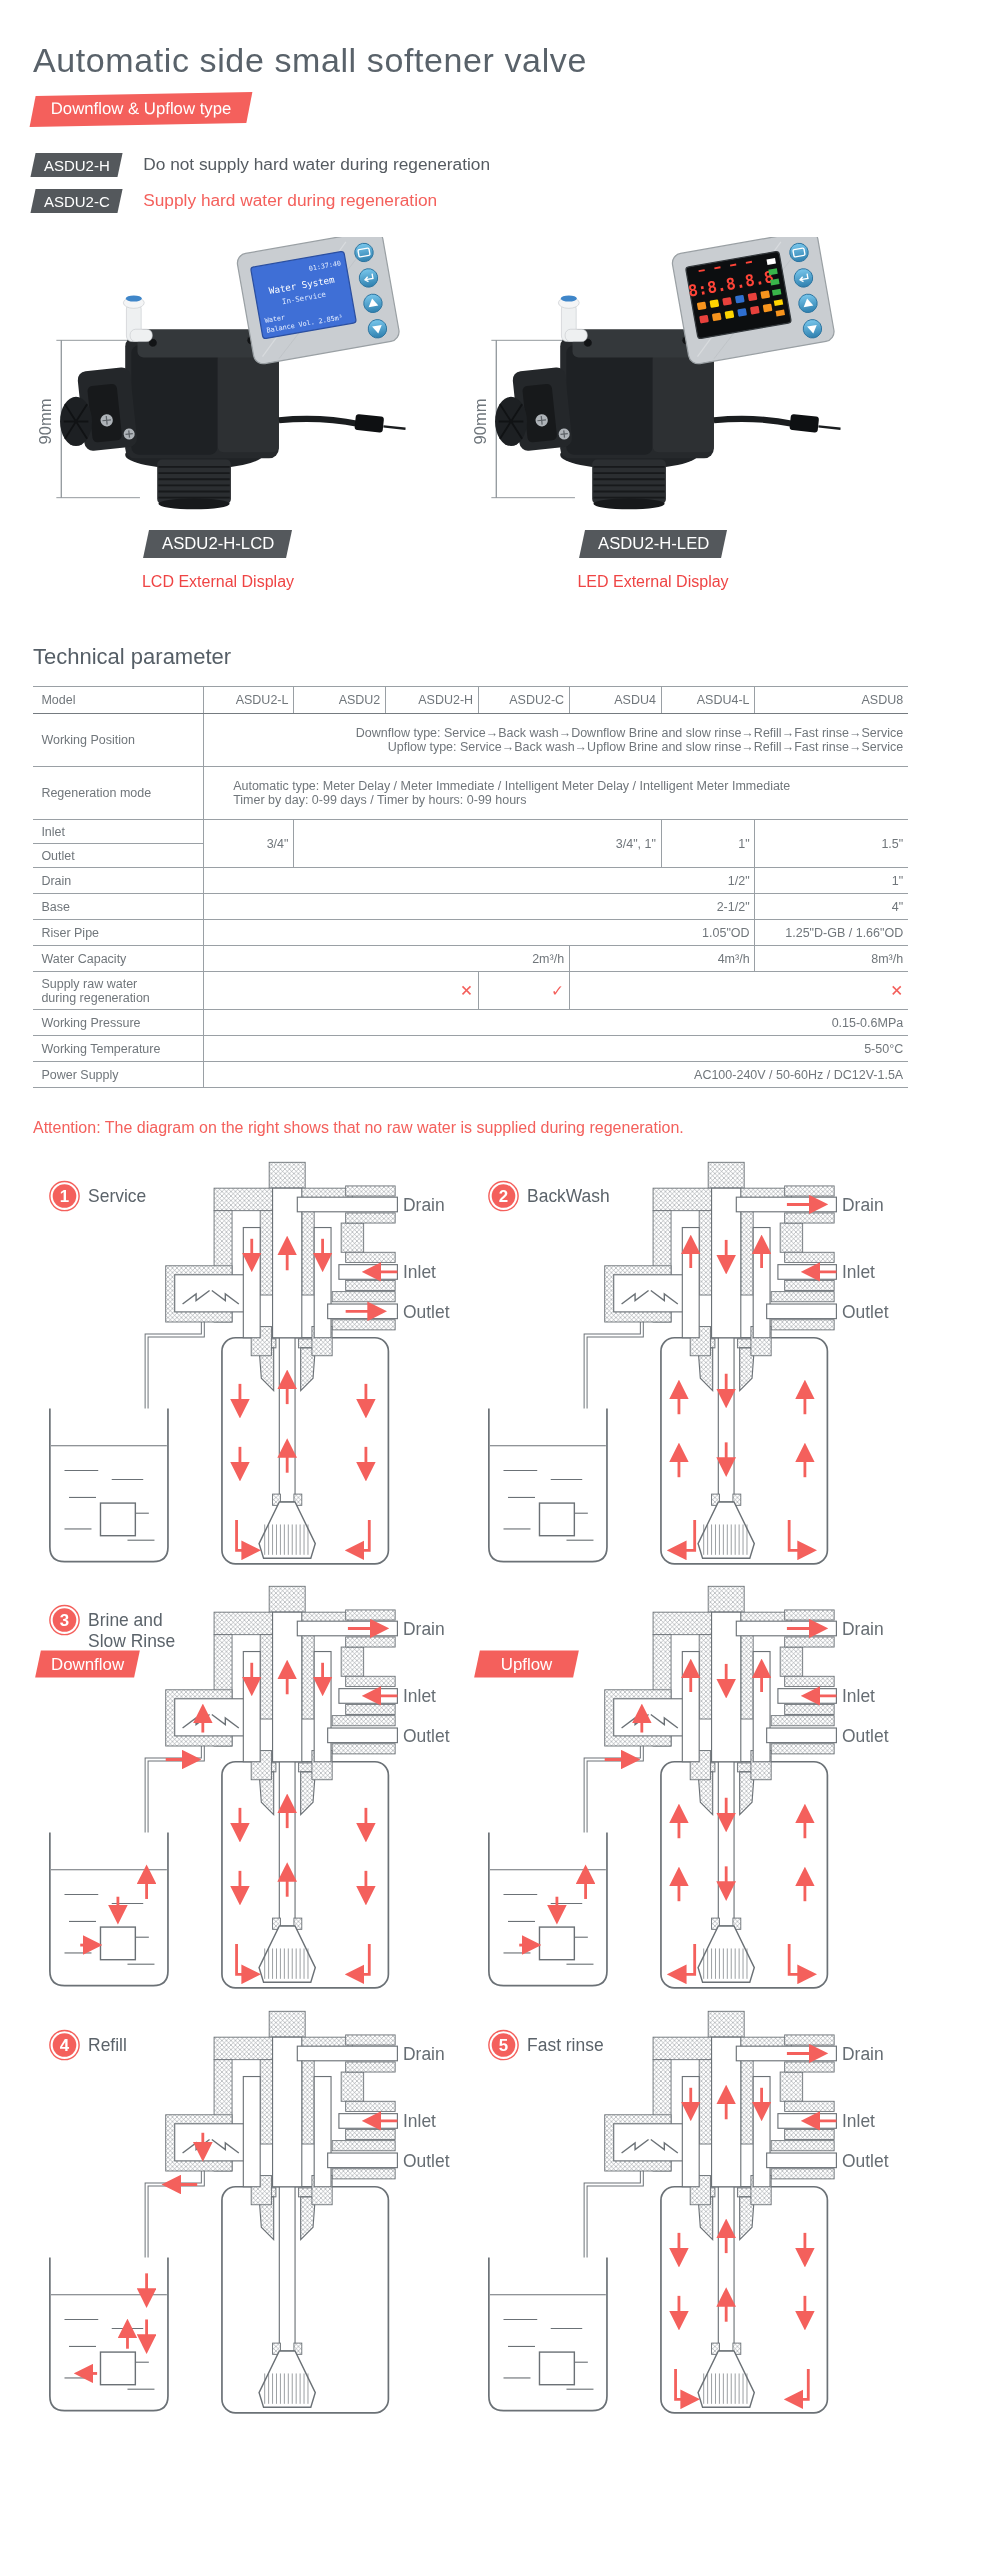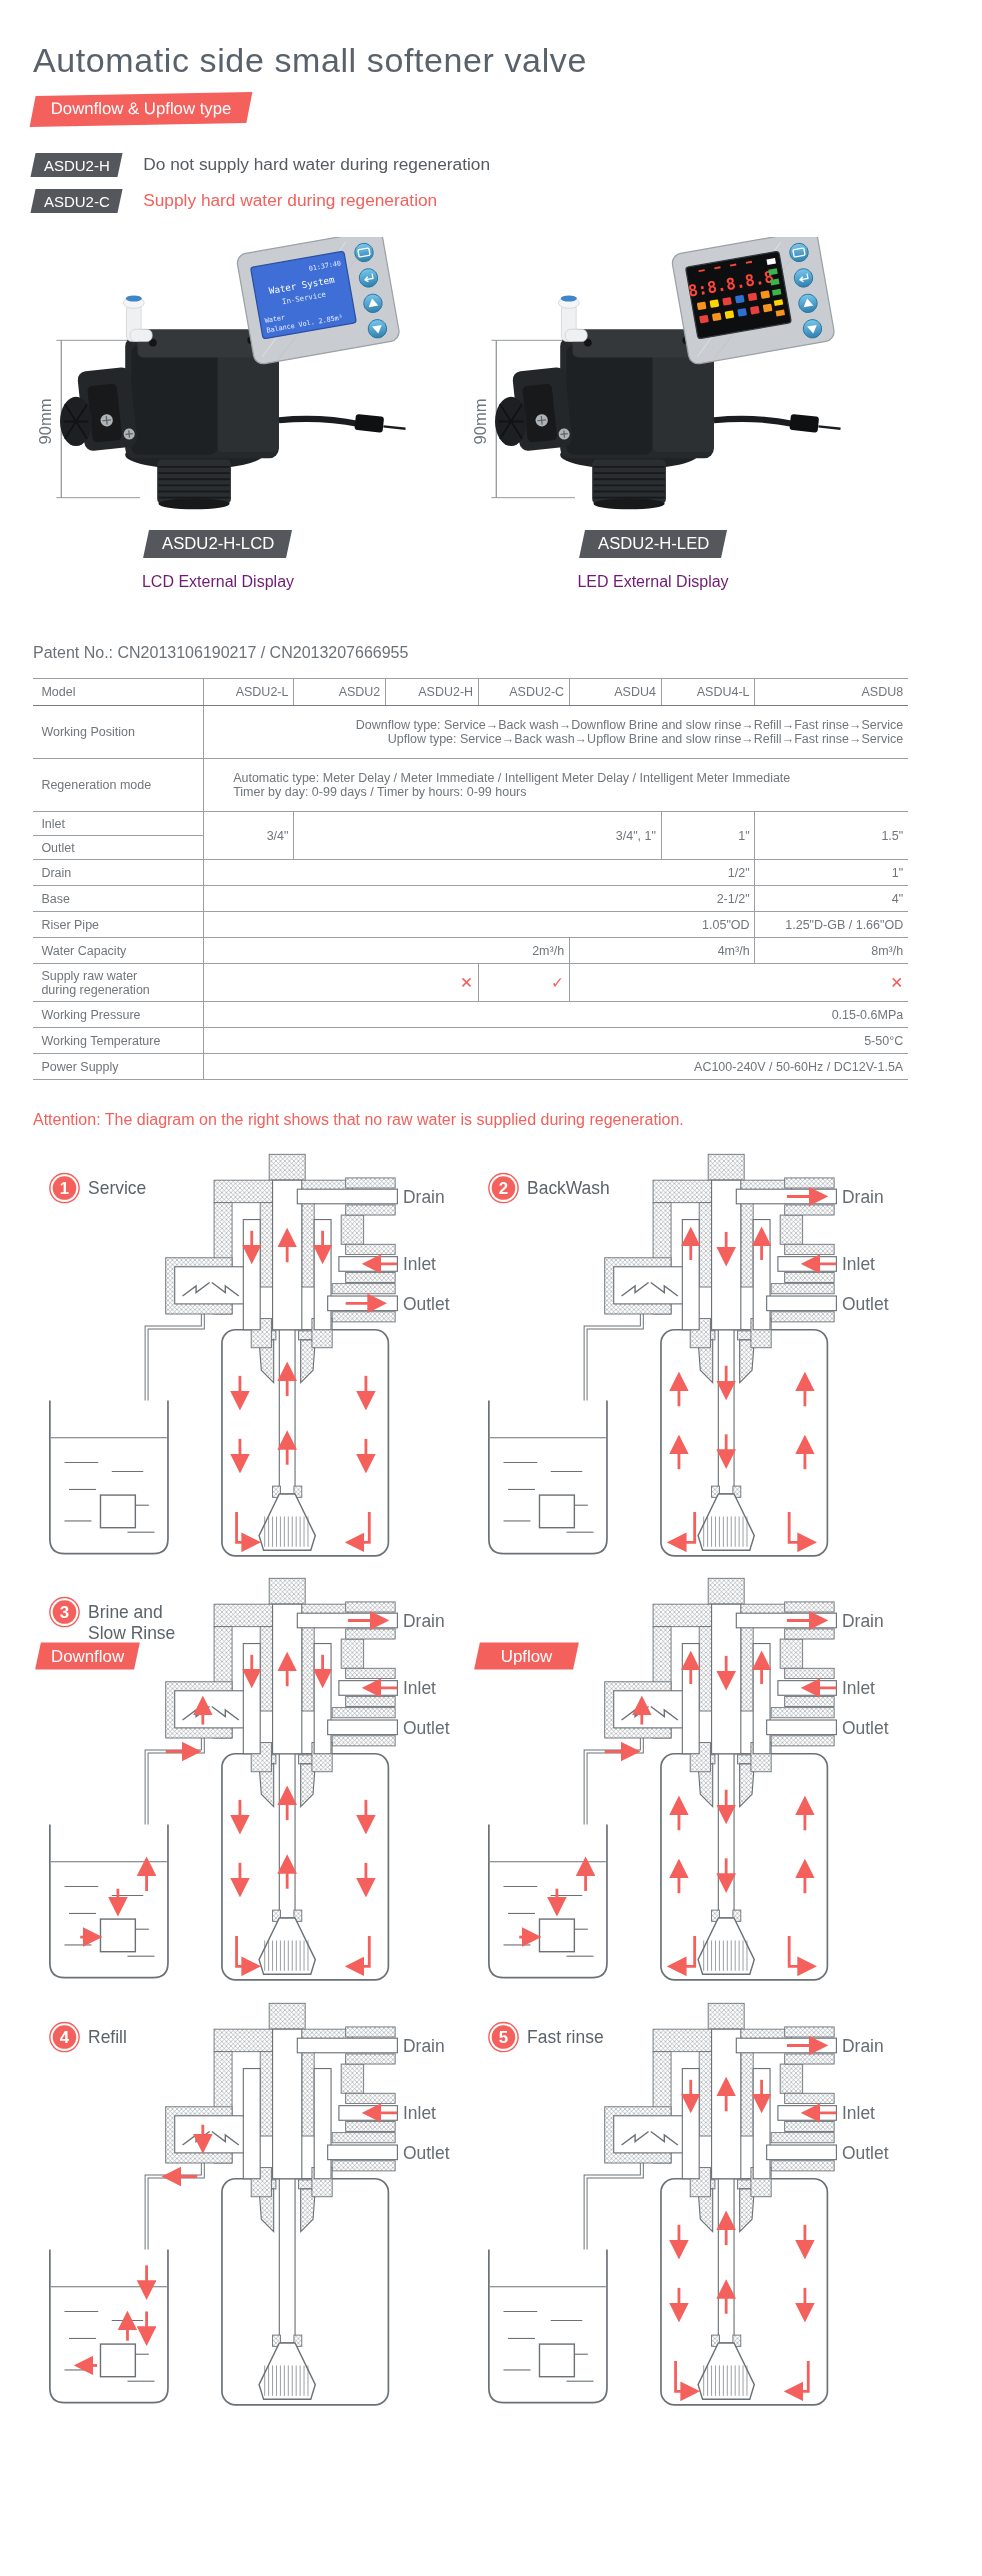--- a/index.html
+++ b/index.html
@@ -18,21 +18,21 @@
   .model-code { display:inline-block; transform:skewX(-12deg); background:#54585c; padding:3.6px 10.7px; min-width:67px; text-align:center; }
   .model-code > span { display:inline-block; transform:skewX(12deg); color:#fff; font-size:15px; }
   .model-desc { margin-left:23px; font-size:17.3px; color:#555b61;text-align:right; }
   .model-desc.red { color:#f4605c; }
 
   .products { display:flex; margin-top:24px; width:872px; }
   .product { width:435px; }
   .pfoot { width:370px; text-align:center; margin-top:2.4px; }
   .pbadge { display:inline-block; transform:skewX(-12deg); background:#54585c; padding:4.2px 15.5px; }
   .pbadge > span { display:inline-block; transform:skewX(12deg); color:#fff; font-size:16.7px; }
-  .pcaption { margin-top:14.3px; font-size:16px; color:#701a75; }
+  .pcaption { margin-top:14.3px; font-size:16px; color:#ef4444; }
 
   .tech { margin-top:53px; }
   .tech h2 { font-size:22px; font-weight:400; color:#555e66; }
   .patent { margin-top:10.7px; font-size:16px; color:#6b7278; }
 
   table.tech-table { margin-top:15.5px; width:875px; border-collapse:collapse; color:#70767b; font-size:12.5px;
     border-top:1.2px solid #757b80; border-bottom:1.2px solid #757b80; }
   table.tech-table td { border:0.6px solid #9aa0a5; text-align:right; padding:3.6px 4.8px; height:26px; }
   table.tech-table td:first-child { border-left:none; }
   table.tech-table td:last-child { border-right:none; }
@@ -259,21 +259,21 @@
             </g>
     </g>
   </svg>
   <div class="pfoot">
     <span class="pbadge"><span>ASDU2-H-LED</span></span>
     <div class="pcaption">LED External Display</div>
   </div></div>
     </section>
 
   <section class="tech">
-    <div class="patent">Patent No.: CN2013106190217 / CN2013207666955</div>
+    <h2>Technical parameter</h2>
     <div id="table-mount">
         <table class="tech-table">
           <colgroup>
             <col style="width:19.5%">
             <col style="width:10.3%">
             <col style="width:10.5%">
             <col style="width:10.6%">
             <col style="width:10.4%">
             <col style="width:10.5%">
             <col style="width:10.7%">

